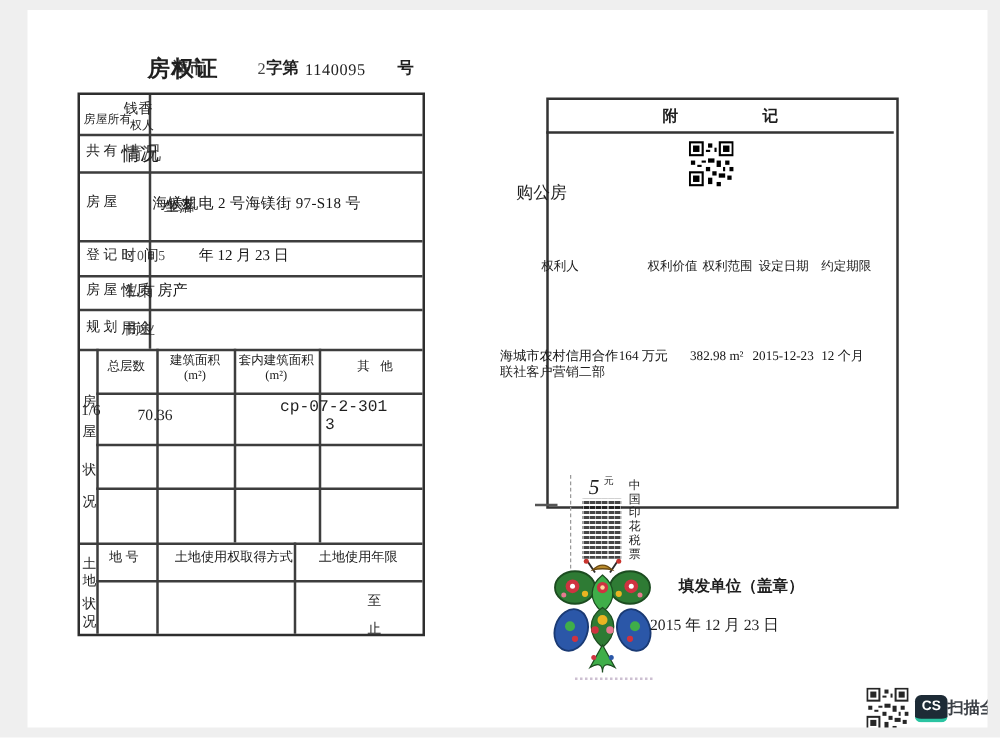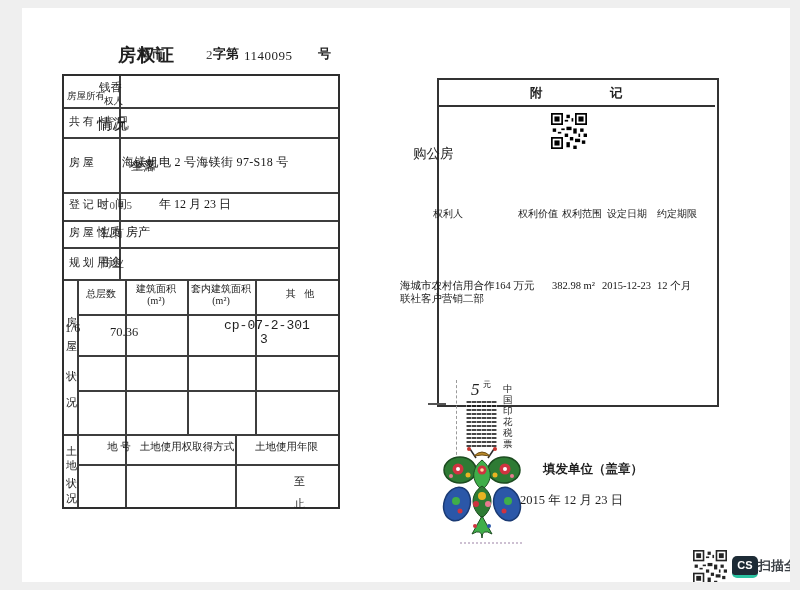--- a/index.html
+++ b/index.html
@@ -71,21 +71,21 @@
   .hdr{font-size:10px;color:#1a1a1a;text-align:center;}
   #hh1{left:13px;top:213px;width:48px;}
   #hh2a{left:61px;top:208px;width:62px;} #hh2b{left:61px;top:220px;width:62px;}
   #hh3a{left:123px;top:208px;width:68px;} #hh3b{left:123px;top:220px;width:68px;}
   #hh4{left:191px;top:213px;width:93px;letter-spacing:3px;}
   #hd-floors{left:1px;top:246px;font-size:12px;}
   #hd-area{left:46px;top:250px;font-size:12.5px;}
   #hd-code1{left:160px;top:243px;font-size:13px;font-family:"Liberation Mono","DejaVu Sans Mono",monospace;}
   #hd-code2{left:196px;top:257px;font-size:13px;font-family:"Liberation Mono","DejaVu Sans Mono",monospace;}
 
-  #lh1{left:13px;top:366px;width:44px;font-size:10.5px;margin-left:20px;}
+  #lh1{left:13px;top:366px;width:44px;font-size:10.5px;}
   #lh2{left:61px;top:366px;width:124px;font-size:10.5px;}
   #lh3{left:171px;top:366px;width:103px;font-size:10.5px;}
   #ld-until1{left:230px;top:400px;font-size:11px;}
   #ld-until2{left:230px;top:422px;font-size:11px;}
 
   
   #annex-box{position:absolute;left:415px;top:70px;width:278px;height:325px;border:2px solid #333;}
   #annex-hline{position:absolute;left:415px;top:97px;width:278px;height:1.5px;background:#333;}
   #annex-t1{left:508px;top:79px;font-size:12.5px;font-weight:bold;}
   #annex-t2{left:588px;top:79px;font-size:12.5px;font-weight:bold;}

